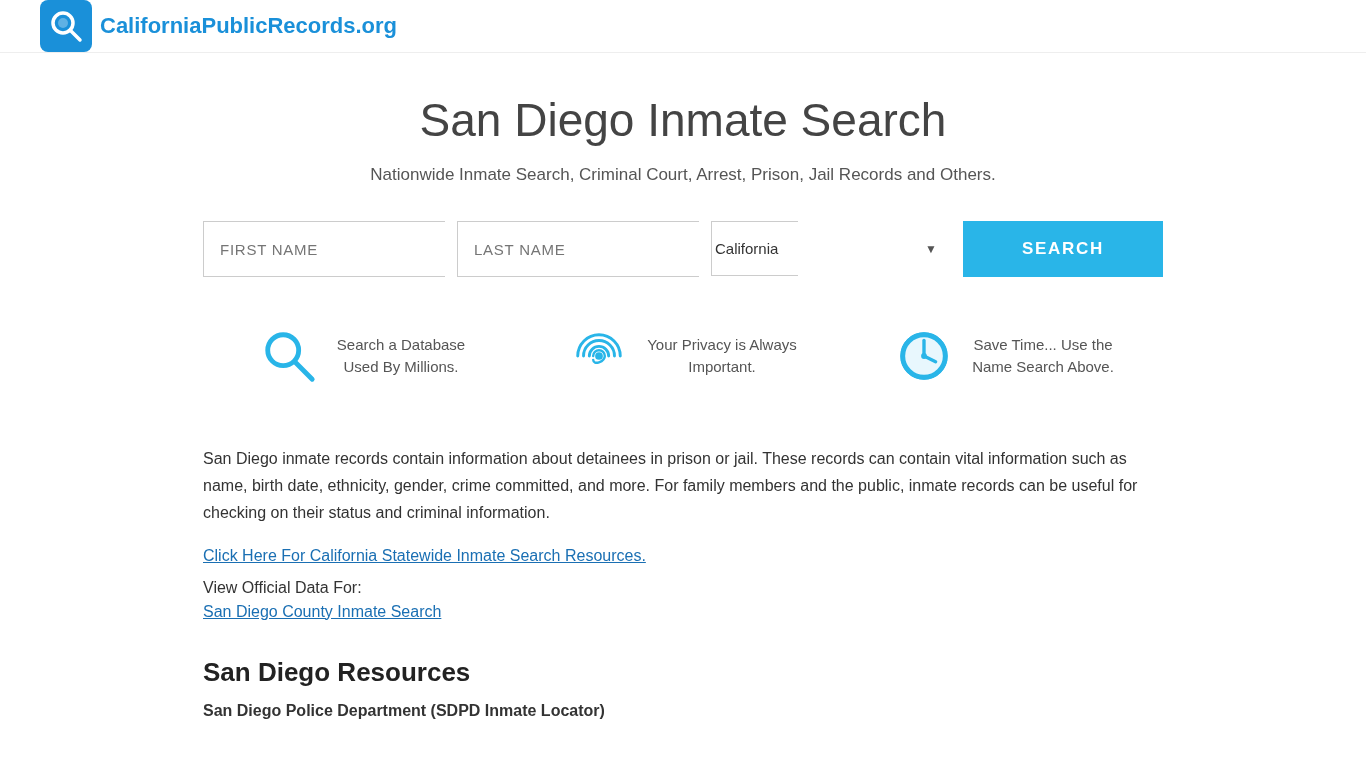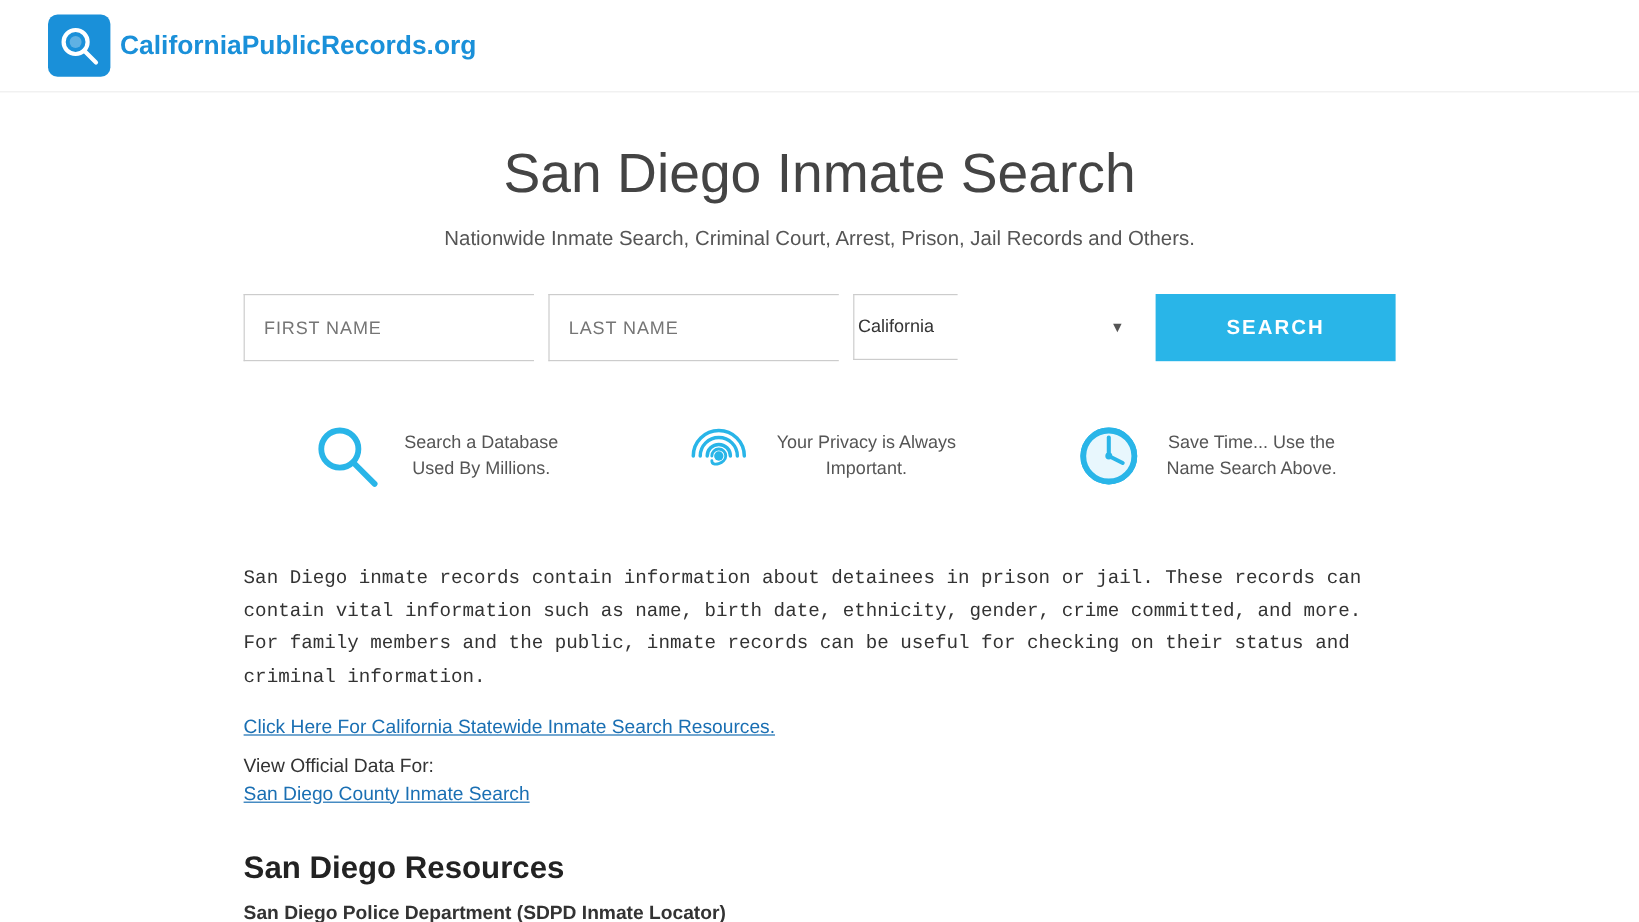--- a/index.html
+++ b/index.html
@@ -3,21 +3,21 @@
   <meta charset="utf-8">
   <style>
     * { box-sizing: border-box; margin: 0; padding: 0; }
     body { font-family: Georgia, 'Times New Roman', serif; background: #fff; color: #333; }
 
     
     .navbar {
       display: flex;
       align-items: flex-start;
       justify-content: space-between;
-      padding: 12px 40px;
+      padding: 0 40px;
       border-bottom: 1px solid #eee;
       background: #fff;
     }
     .logo-area {
       display: flex;
       align-items: center;
       gap: 8px;
       text-decoration: none;
     }
     .logo-icon {
@@ -182,21 +182,21 @@
       text-align: center;
       line-height: 1.5;
     }
 
     
     .body-text {
       font-size: 16px;
       line-height: 1.7;
       color: #333;
       margin-bottom: 20px;
-      font-family: Liberation Mono, monospace;
+      font-family: Liberation Sans, sans-serif;
     }
     .link-blue {
       color: #1a6fb3;
       text-decoration: underline;
       cursor: pointer;
       font-family: Arial, sans-serif;
       font-size: 16px;
     }
     .view-official-label {
       font-family: Arial, sans-serif;

